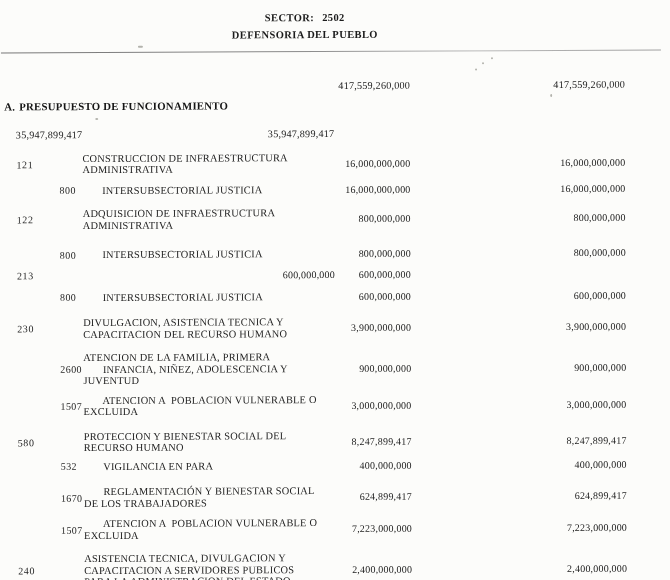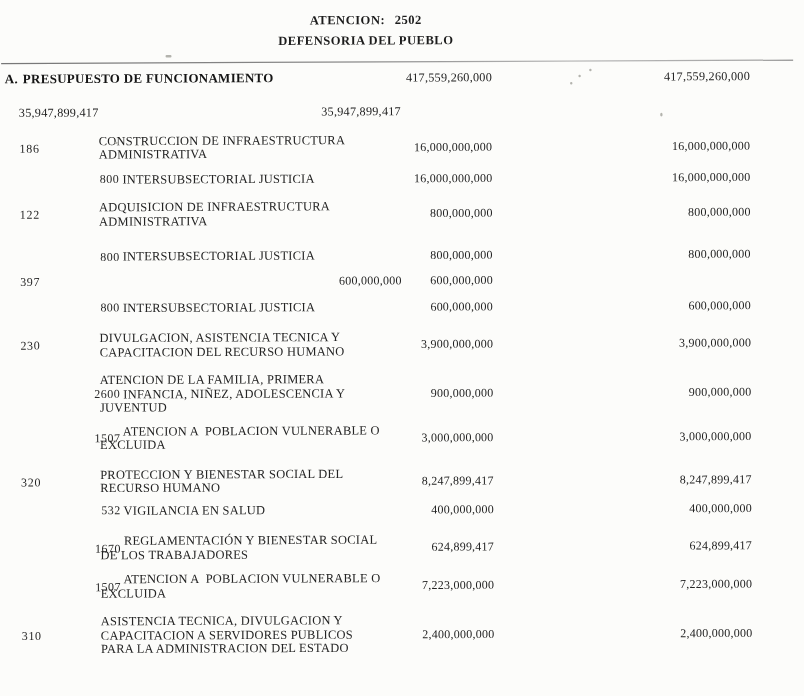--- a/index.html
+++ b/index.html
@@ -48,38 +48,39 @@
   .descwrap { position:relative; }
   .desc {
     font-size:10.4px; letter-spacing:0.2px;
     line-height:11.5px;
     white-space:pre;
     color:#242424;
   }
   .c2 {
     position:absolute; left:-23px; top:50%;
     transform:translateY(-50%);
-    width:40px; text-align:right;
+    width:40px; text-align:left;
     font-size:10px; letter-spacing:0.4px;
     color:#262626;
   }
   .v1,.v2 {
     text-align:right;
     font-size:10px; letter-spacing:0.2px;
     color:#232323;
   }
   
   .summary .sum-label {
     grid-column:1 / 3;
     margin-left:-9px;
     font-weight:bold;
     font-size:10.8px; letter-spacing:0.25px;
     line-height:11.5px;
     white-space:pre;
     color:#151515;
+    margin-top:40px;
   }
   .summary .v1,.summary .v2 { font-weight:normal; font-size:10.2px; }
   .prefix { display:inline-block; width:15px; }
   
   #table > .row:nth-child(1)  { margin-bottom:16px; }
   #table > .row:nth-child(2)  { margin-bottom:13px; }
   #table > .row:nth-child(3)  { margin-bottom:9px;  }
   #table > .row:nth-child(4)  { margin-bottom:12px; }
   #table > .row:nth-child(5)  { margin-bottom:18px; }
   #table > .row:nth-child(6)  { margin-bottom:9px;  }
@@ -96,39 +97,39 @@
   
   .speck { position:absolute; background:#b3b3ad; border-radius:50%; }
 </style>
 </head>
 <body>
 
 <div class="page">
 
   <div class="header">
     <div class="h-line">
-      <span>ATENCION:</span><span class="section-number">2502</span>
+      <span>SECTOR:</span><span class="section-number">2502</span>
     </div>
     <div class="h-line">DEFENSORIA DEL PUEBLO</div>
   </div>
 
   <div class="divider"></div>
 
   <div id="table">
       <div class="row summary">
     <div class="sum-label"><span class="prefix">A.</span><span class="sum-title">PRESUPUESTO DE FUNCIONAMIENTO</span></div>
     <div class="v1">417,559,260,000</div>
     <div class="v2">417,559,260,000</div>
   </div>
       <div class="row summary">
     <div class="v1">35,947,899,417</div>
     <div class="v2">35,947,899,417</div>
   </div>
       <div class="row detail">
-    <div class="c1">186</div>
+    <div class="c1">121</div>
     <div class="descwrap">
       <span class="c2"></span>
       <div class="desc">CONSTRUCCION DE INFRAESTRUCTURA
 ADMINISTRATIVA</div>
     </div>
     <div class="v1">16,000,000,000</div>
     <div class="v2">16,000,000,000</div>
   </div>
       <div class="row detail">
     <div class="c1"></div>
@@ -152,21 +153,21 @@
       <div class="row detail">
     <div class="c1"></div>
     <div class="descwrap">
       <span class="c2">800</span>
       <div class="desc">       INTERSUBSECTORIAL JUSTICIA</div>
     </div>
     <div class="v1">800,000,000</div>
     <div class="v2">800,000,000</div>
   </div>
       <div class="row detail">
-    <div class="c1">397</div>
+    <div class="c1">213</div>
     <div class="v1">600,000,000</div>
     <div class="v2">600,000,000</div>
   </div>
       <div class="row detail">
     <div class="c1"></div>
     <div class="descwrap">
       <span class="c2">800</span>
       <div class="desc">       INTERSUBSECTORIAL JUSTICIA</div>
     </div>
     <div class="v1">600,000,000</div>
@@ -197,34 +198,34 @@
     <div class="c1"></div>
     <div class="descwrap">
       <span class="c2">1507</span>
       <div class="desc">       ATENCION A  POBLACION VULNERABLE O
 EXCLUIDA</div>
     </div>
     <div class="v1">3,000,000,000</div>
     <div class="v2">3,000,000,000</div>
   </div>
       <div class="row detail">
-    <div class="c1">320</div>
+    <div class="c1">580</div>
     <div class="descwrap">
       <span class="c2"></span>
       <div class="desc">PROTECCION Y BIENESTAR SOCIAL DEL
 RECURSO HUMANO</div>
     </div>
     <div class="v1">8,247,899,417</div>
     <div class="v2">8,247,899,417</div>
   </div>
       <div class="row detail">
     <div class="c1"></div>
     <div class="descwrap">
       <span class="c2">532</span>
-      <div class="desc">       VIGILANCIA EN SALUD</div>
+      <div class="desc">       VIGILANCIA EN PARA</div>
     </div>
     <div class="v1">400,000,000</div>
     <div class="v2">400,000,000</div>
   </div>
       <div class="row detail">
     <div class="c1"></div>
     <div class="descwrap">
       <span class="c2">1670</span>
       <div class="desc">       REGLAMENTACIÓN Y BIENESTAR SOCIAL
 DE LOS TRABAJADORES</div>
@@ -236,21 +237,21 @@
     <div class="c1"></div>
     <div class="descwrap">
       <span class="c2">1507</span>
       <div class="desc">       ATENCION A  POBLACION VULNERABLE O
 EXCLUIDA</div>
     </div>
     <div class="v1">7,223,000,000</div>
     <div class="v2">7,223,000,000</div>
   </div>
       <div class="row detail">
-    <div class="c1">310</div>
+    <div class="c1">240</div>
     <div class="descwrap">
       <span class="c2"></span>
       <div class="desc">ASISTENCIA TECNICA, DIVULGACION Y
 CAPACITACION A SERVIDORES PUBLICOS
 PARA LA ADMINISTRACION DEL ESTADO</div>
     </div>
     <div class="v1">2,400,000,000</div>
     <div class="v2">2,400,000,000</div>
   </div>
     </div>

